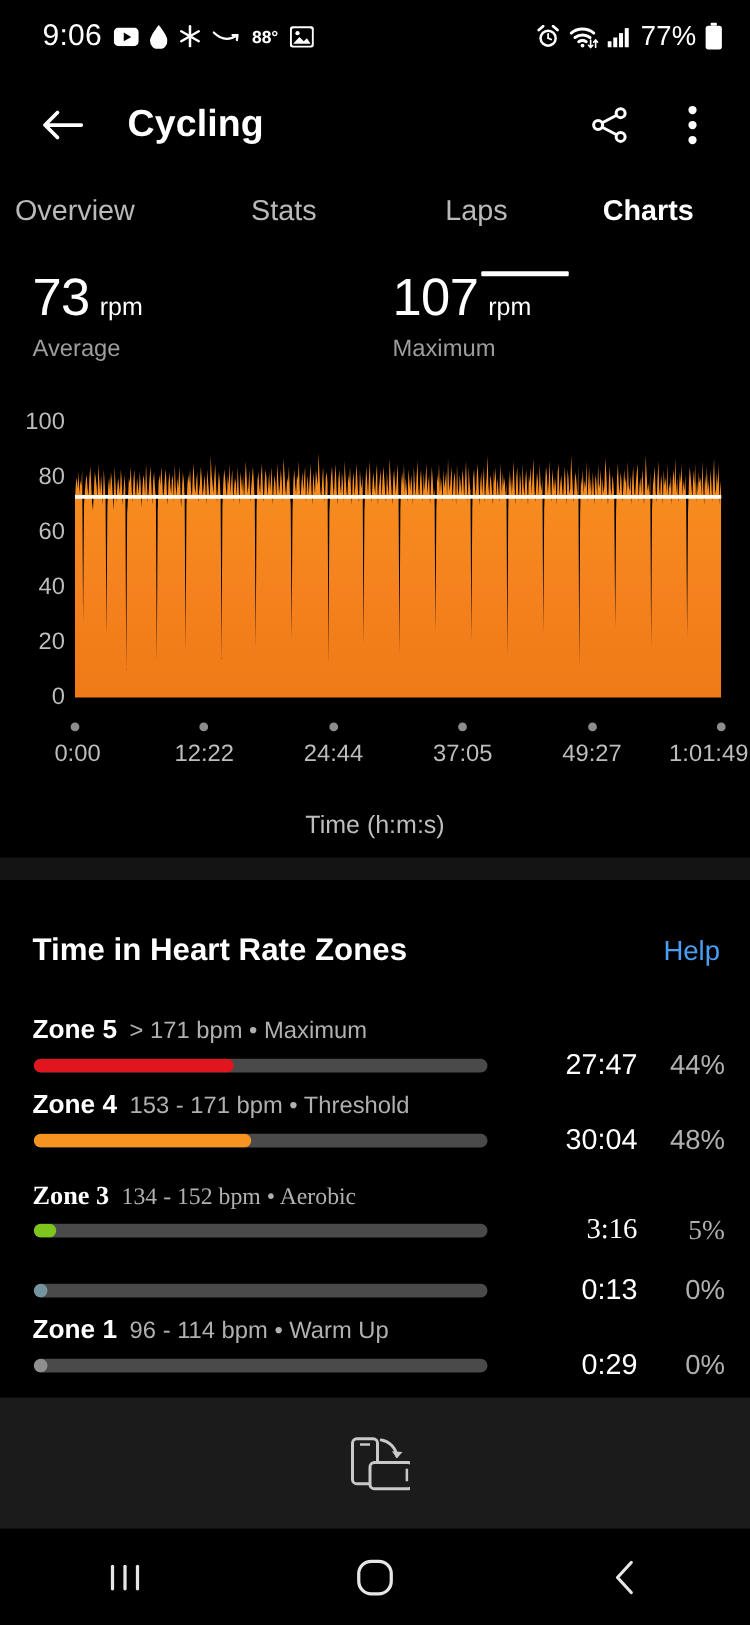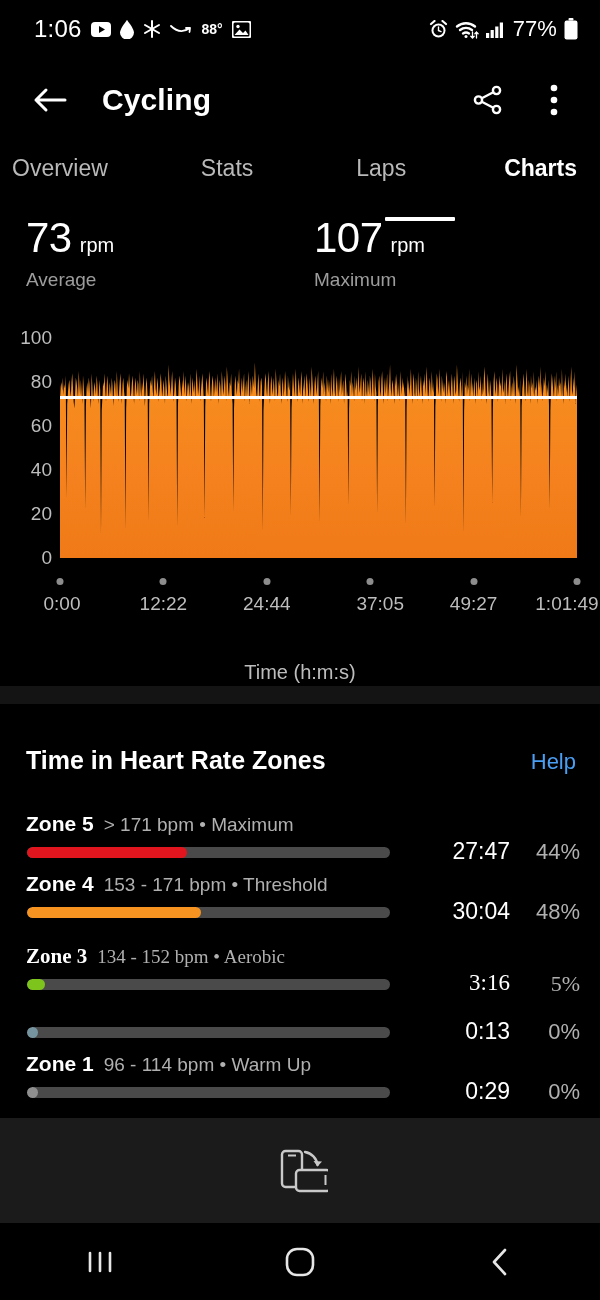--- a/index.html
+++ b/index.html
@@ -79,21 +79,21 @@
   .xtick-dot {
     position:absolute; width:7px; height:7px; border-radius:50%; background:#8d8d8d;
     transform:translateX(-50%);
   }
   .xtick-lbl {
     position:absolute; color:#bdbdbd; font-size:19px; transform:translateX(-50%);
     white-space:nowrap;
   }
   .axis-title {
     position:absolute; top:649px; width:600px; text-align:center;
-    color:#bdbdbd; font-size:20px;margin-top:12px;
+    color:#bdbdbd; font-size:20px;
   }
 
   
   .divider-band { position:absolute; top:686px; left:0; width:600px; height:18px; background:#141414; }
 
   
   .zones-section { position:absolute; top:704px; left:0; width:600px; height:406px; background:#000; }
   .zones-head {
     position:absolute; top:42px; left:26px; right:24px;
     display:flex; align-items:baseline; justify-content:space-between;
@@ -132,21 +132,21 @@
   }
   .nav-btn { flex:1; display:flex; align-items:center; justify-content:center; height:77px; }
 </style>
 </head>
 <body>
 
 <div id="app">
 
   <div class="statusbar">
     <div class="sb-left">
-      <span class="sb-time">1:06</span>
+      <span class="sb-time">9:06</span>
       <span class="ico">
         <svg width="20" height="15" viewBox="0 0 20 15">
             <rect x="0" y="0" width="20" height="15" rx="4" fill="#fff"></rect>
             <polygon points="8,4 14,7.5 8,11" fill="#000"></polygon>
           </svg>
       </span>
       <span class="ico">
         <svg width="14" height="19" viewBox="0 0 14 19">
             <path d="M7 0 C7 0 0 8.5 0 12.6 A7 7 0 0 0 14 12.6 C14 8.5 7 0 7 0 Z" fill="#fff"></path>
           </svg>
@@ -235,21 +235,21 @@
           <circle cx="4" cy="16" r="3.3" fill="#fff"></circle>
           <circle cx="4" cy="28" r="3.3" fill="#fff"></circle>
         </svg>
     </div>
   </div>
 
   <div class="tabs">
     <div class="tab" style="margin-left:6px;">Overview</div>
     <div class="tab" style="margin-left:45px;">Stats</div>
     <div class="tab" style="margin-left:55px;">Laps</div>
-    <div class="tab active" style="margin-left:50px;">Charts</div>
+    <div class="tab active" style="margin-left:28px;">Charts</div>
     <div class="tab" style="margin-left:50px;">Gear</div>
   </div>
   <div class="tab-ind"></div>
 
   <div class="summary">
     <div class="stat" id="stat-0">
       <div class="row">
         <span class="val">73</span>
         <span class="unit">rpm</span>
       </div>
@@ -289,21 +289,21 @@
         <div class="avg-line" style="background: rgb(255, 255, 255); top: 86.4px;"></div>
       </div>
     <div id="x-axis">
         <div class="xtick-dot" style="left: 60px; top: 268px;"></div>
         <div class="xtick-lbl" style="left: 62px; top: 283px;">0:00</div>
         <div class="xtick-dot" style="left: 163.4px; top: 268px;"></div>
         <div class="xtick-lbl" style="left: 163.4px; top: 283px;">12:22</div>
         <div class="xtick-dot" style="left: 266.8px; top: 268px;"></div>
         <div class="xtick-lbl" style="left: 266.8px; top: 283px;">24:44</div>
         <div class="xtick-dot" style="left: 370.2px; top: 268px;"></div>
-        <div class="xtick-lbl" style="left: 370.2px; top: 283px; margin-left: 10px;">37:05</div>
+        <div class="xtick-lbl" style="left: 370.2px; top: 283px;">37:05</div>
         <div class="xtick-dot" style="left: 473.6px; top: 268px;"></div>
         <div class="xtick-lbl" style="left: 473.6px; top: 283px;">49:27</div>
         <div class="xtick-dot" style="left: 577px; top: 268px;"></div>
         <div class="xtick-lbl" style="left: 567px; top: 283px;">1:01:49</div>
       </div>
   </div>
   <div class="axis-title">Time (h:m:s)</div>
 
   <div class="divider-band"></div>
 

